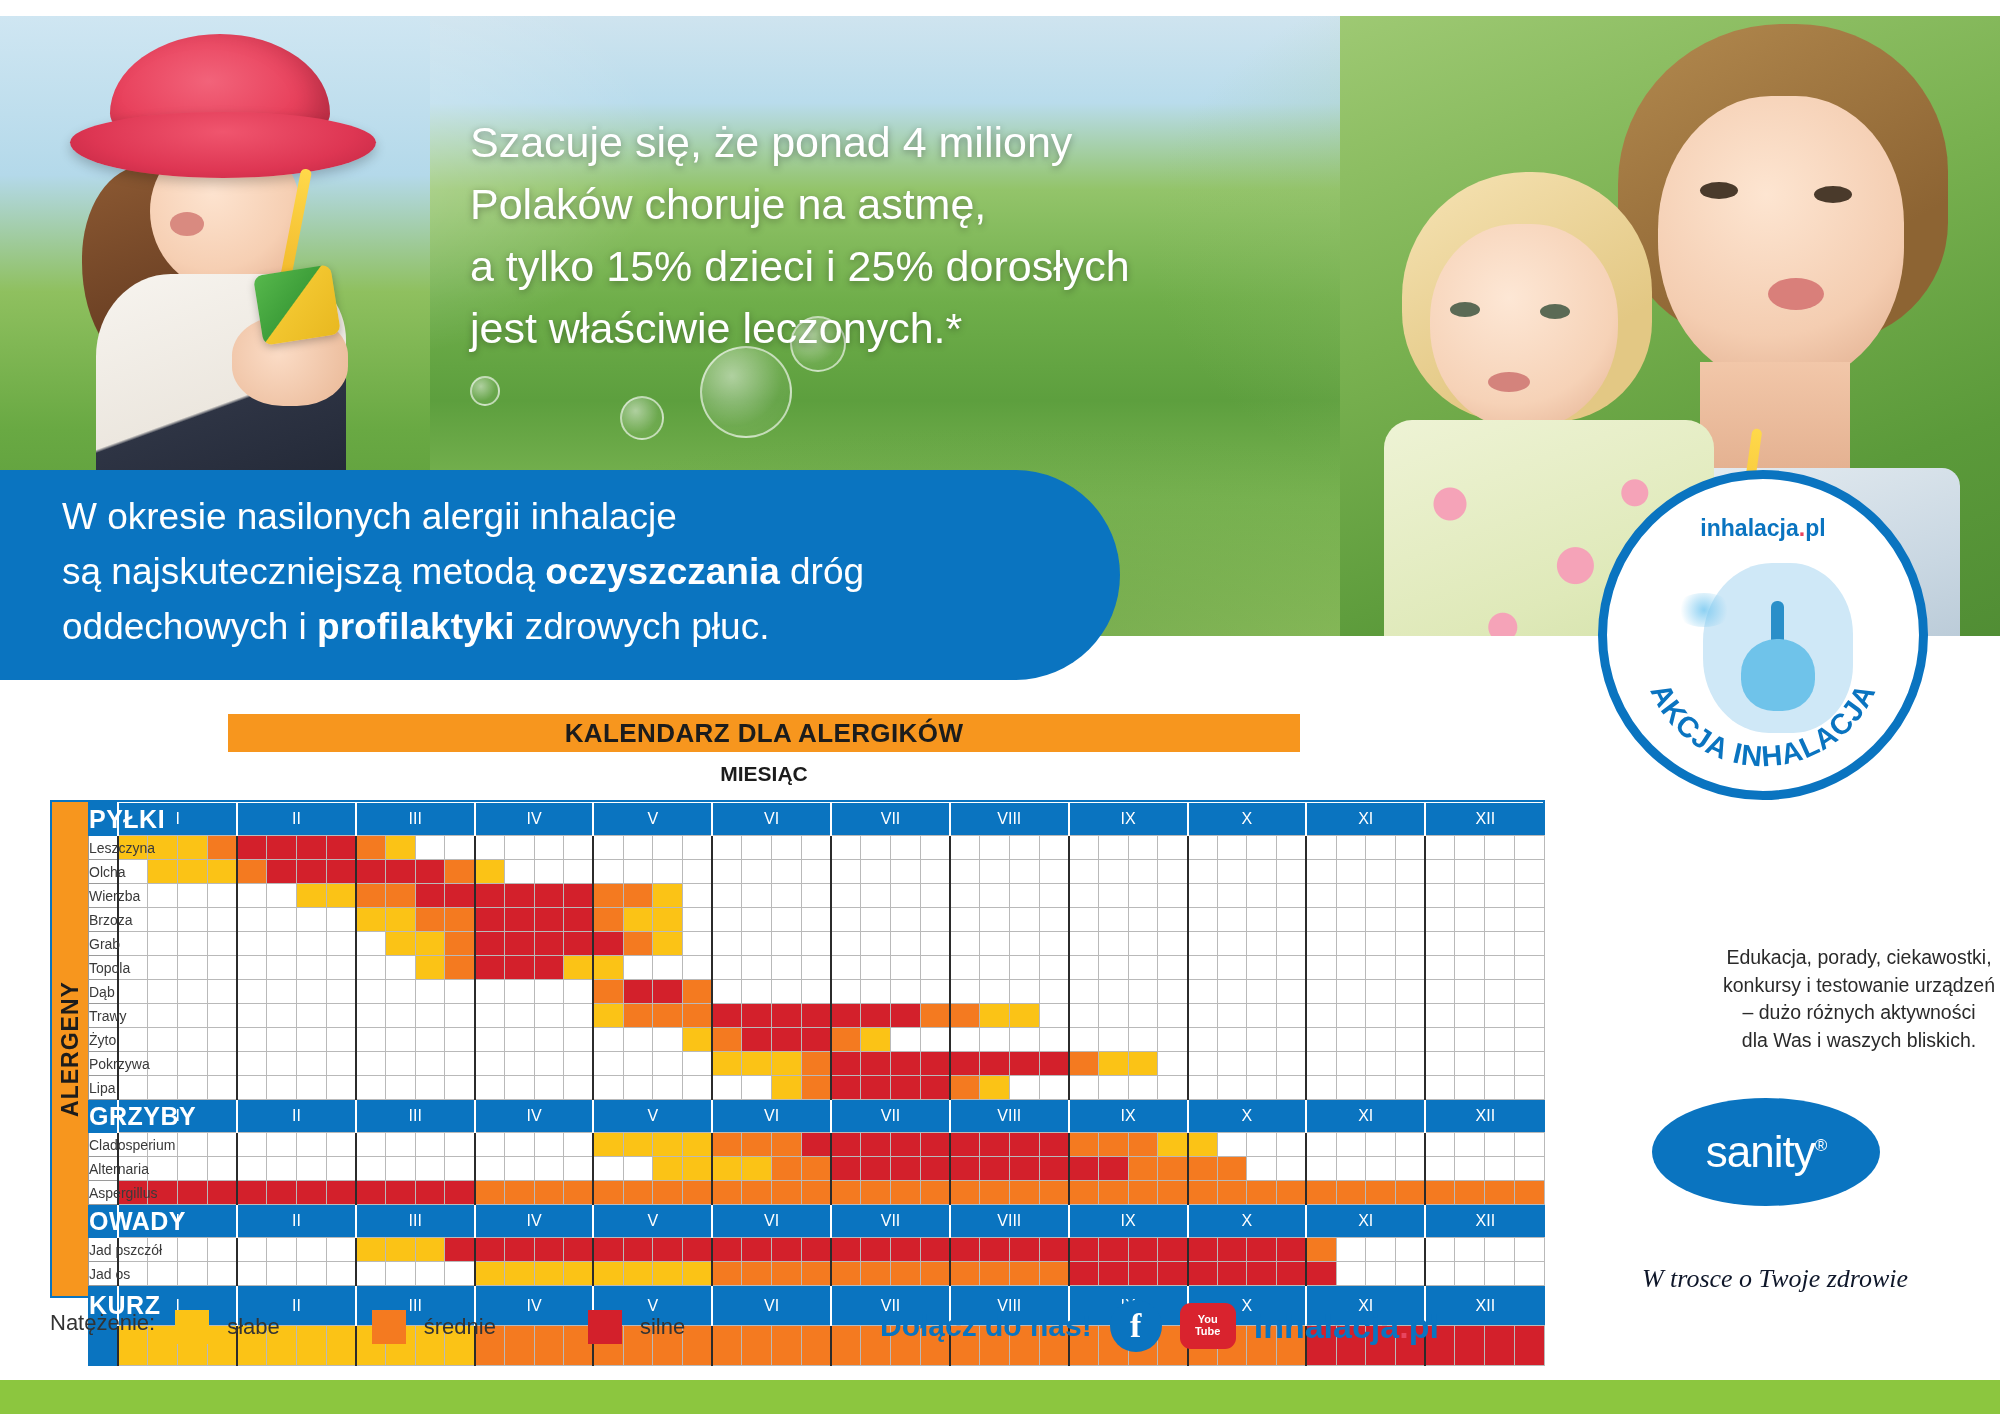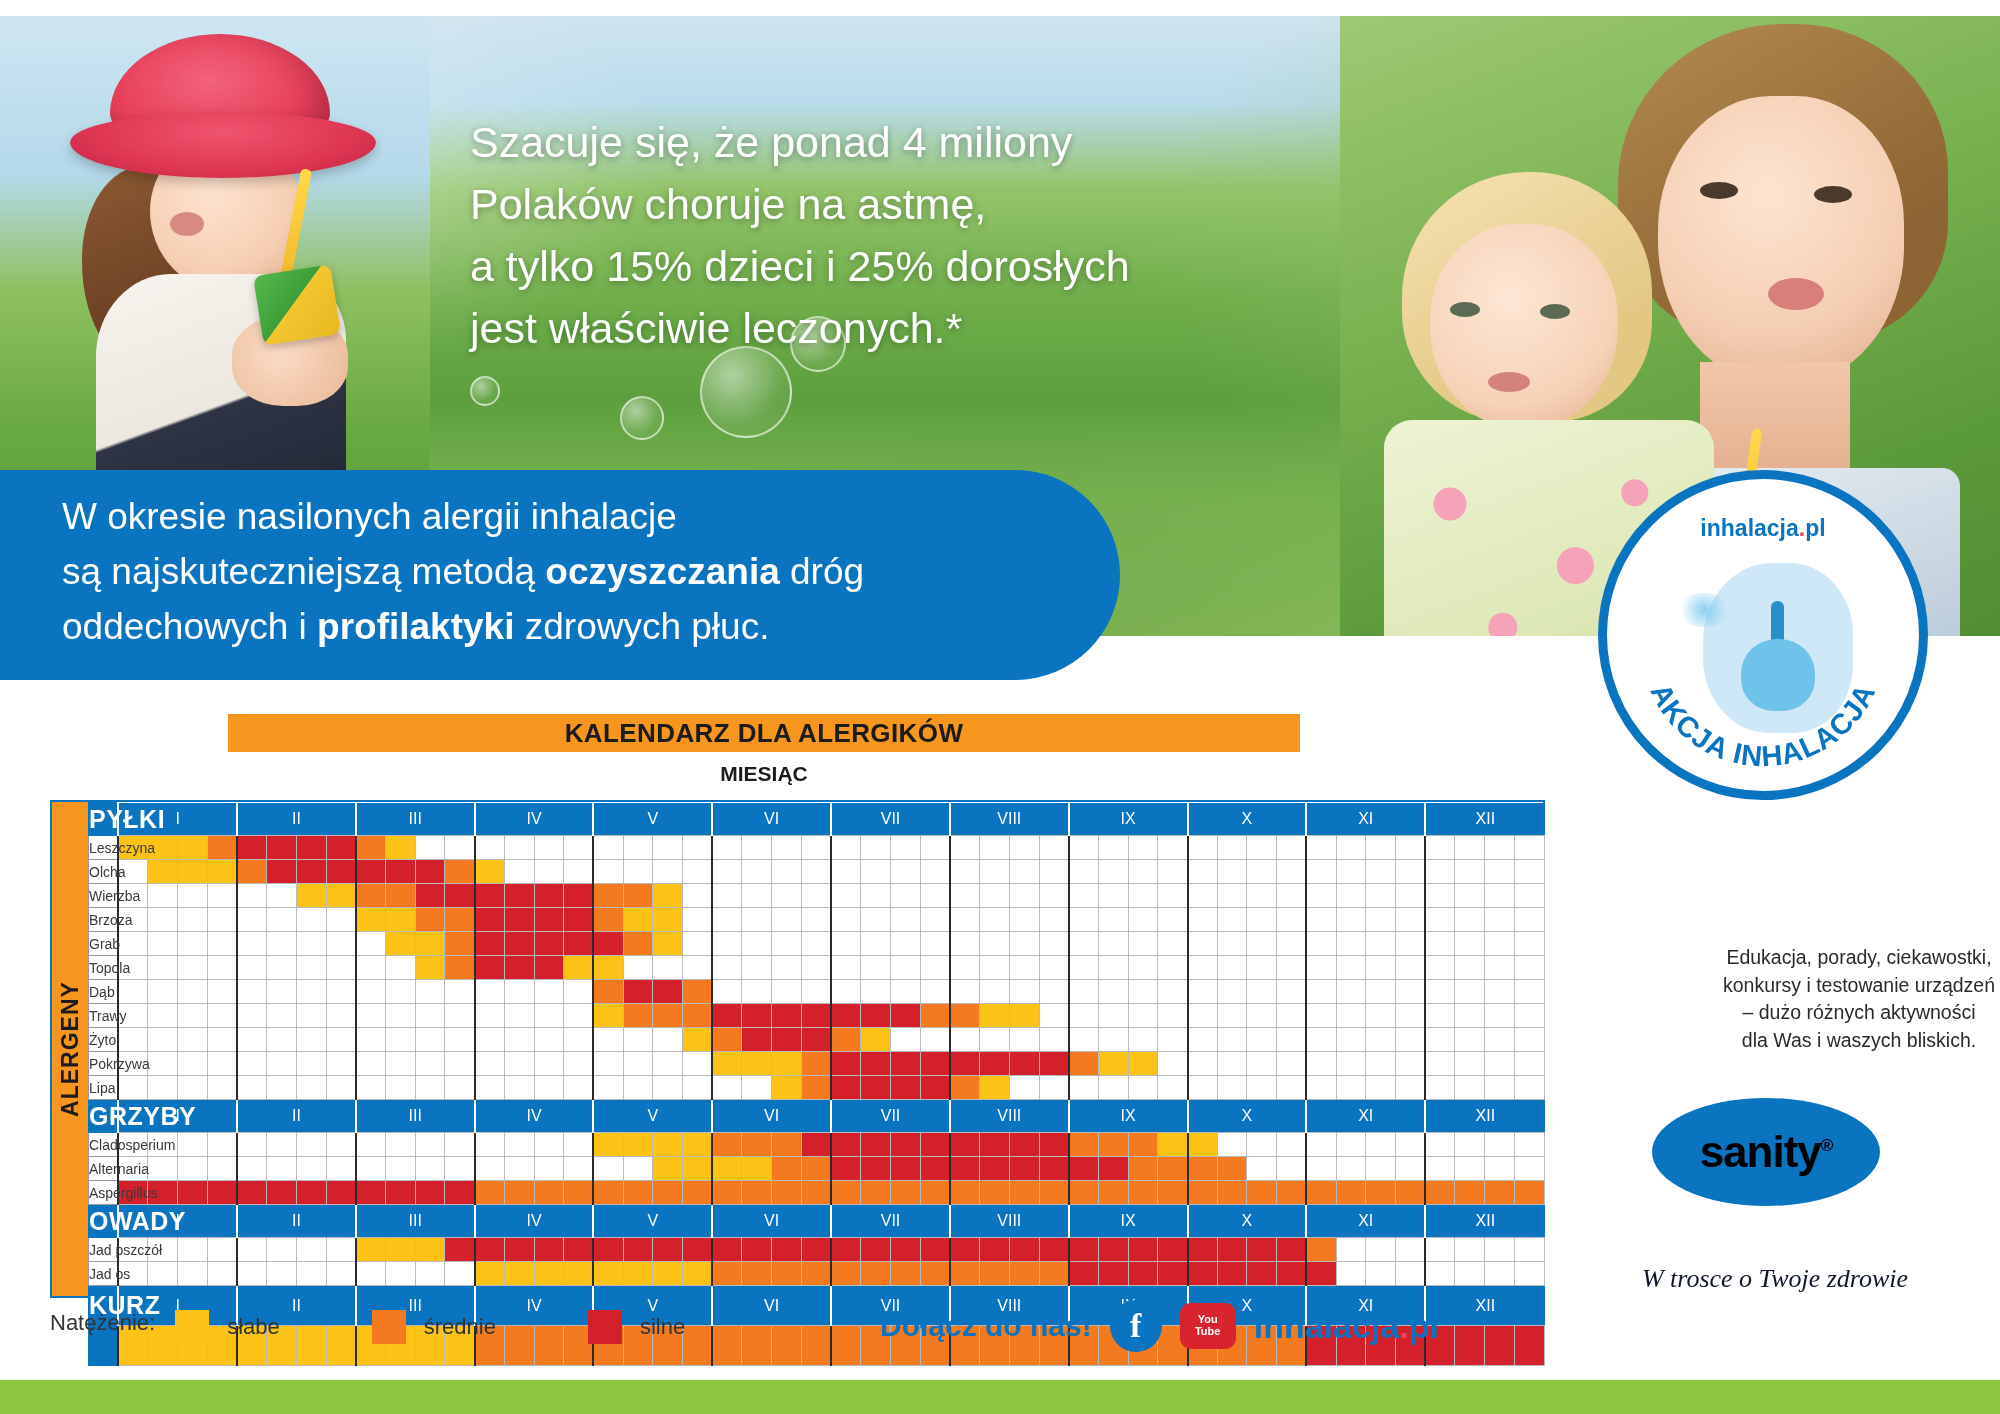--- a/index.html
+++ b/index.html
@@ -225,21 +225,21 @@
 
   .sidebar-desc{
     position:absolute; left:1691px; top:944px; width:336px; text-align:center;
     font-size:19.5px; line-height:1.42; color:#2a2a2a;
   }
   .sanity{
     position:absolute; left:1652px; top:1098px; width:228px; height:108px;
     background:#0a74c0; border-radius:50%/50%;
     display:flex; align-items:center; justify-content:center;
   }
-  .sanity-txt{color:#000000;font-size:44px;font-weight:700;letter-spacing:-1px;}
+  .sanity-txt{color:#ffffff;font-size:44px;font-weight:400;letter-spacing:-1px;}
   .sanity-reg{font-size:17px;vertical-align:super;}
   .sidebar-slogan{
     position:absolute; left:1570px; top:1264px; width:410px; text-align:center;
     font-size:26px; color:#0f172a; font-family:"Liberation Serif", serif; font-style:italic;
   }
 
   
   .green-strip{position:absolute;left:0;top:1380px;width:2000px;height:34px;background:#8cc63f;}
 </style>
 </head>

